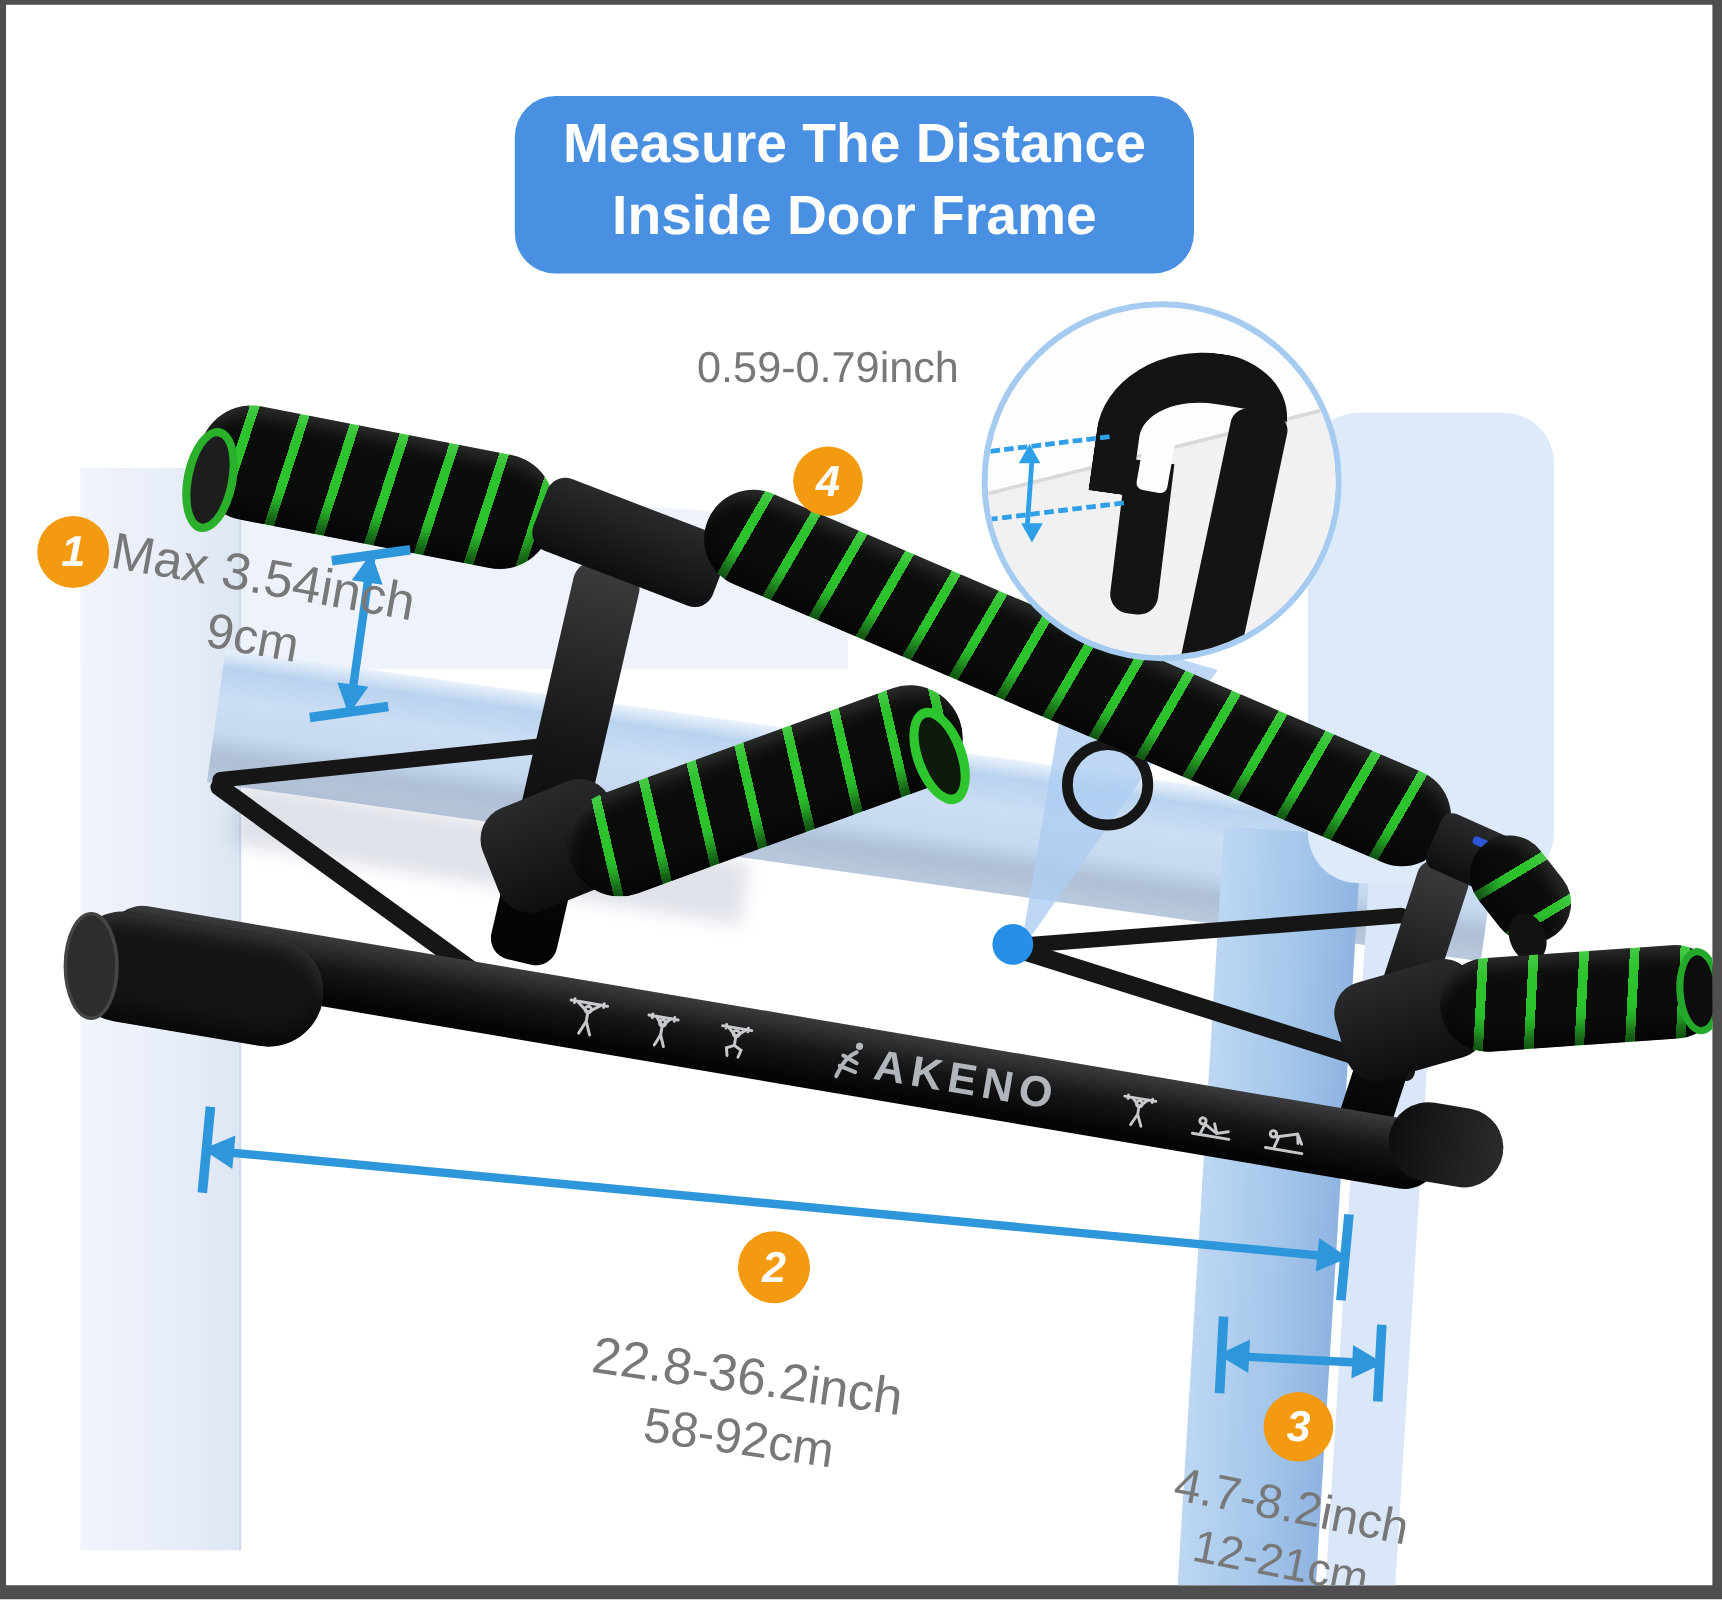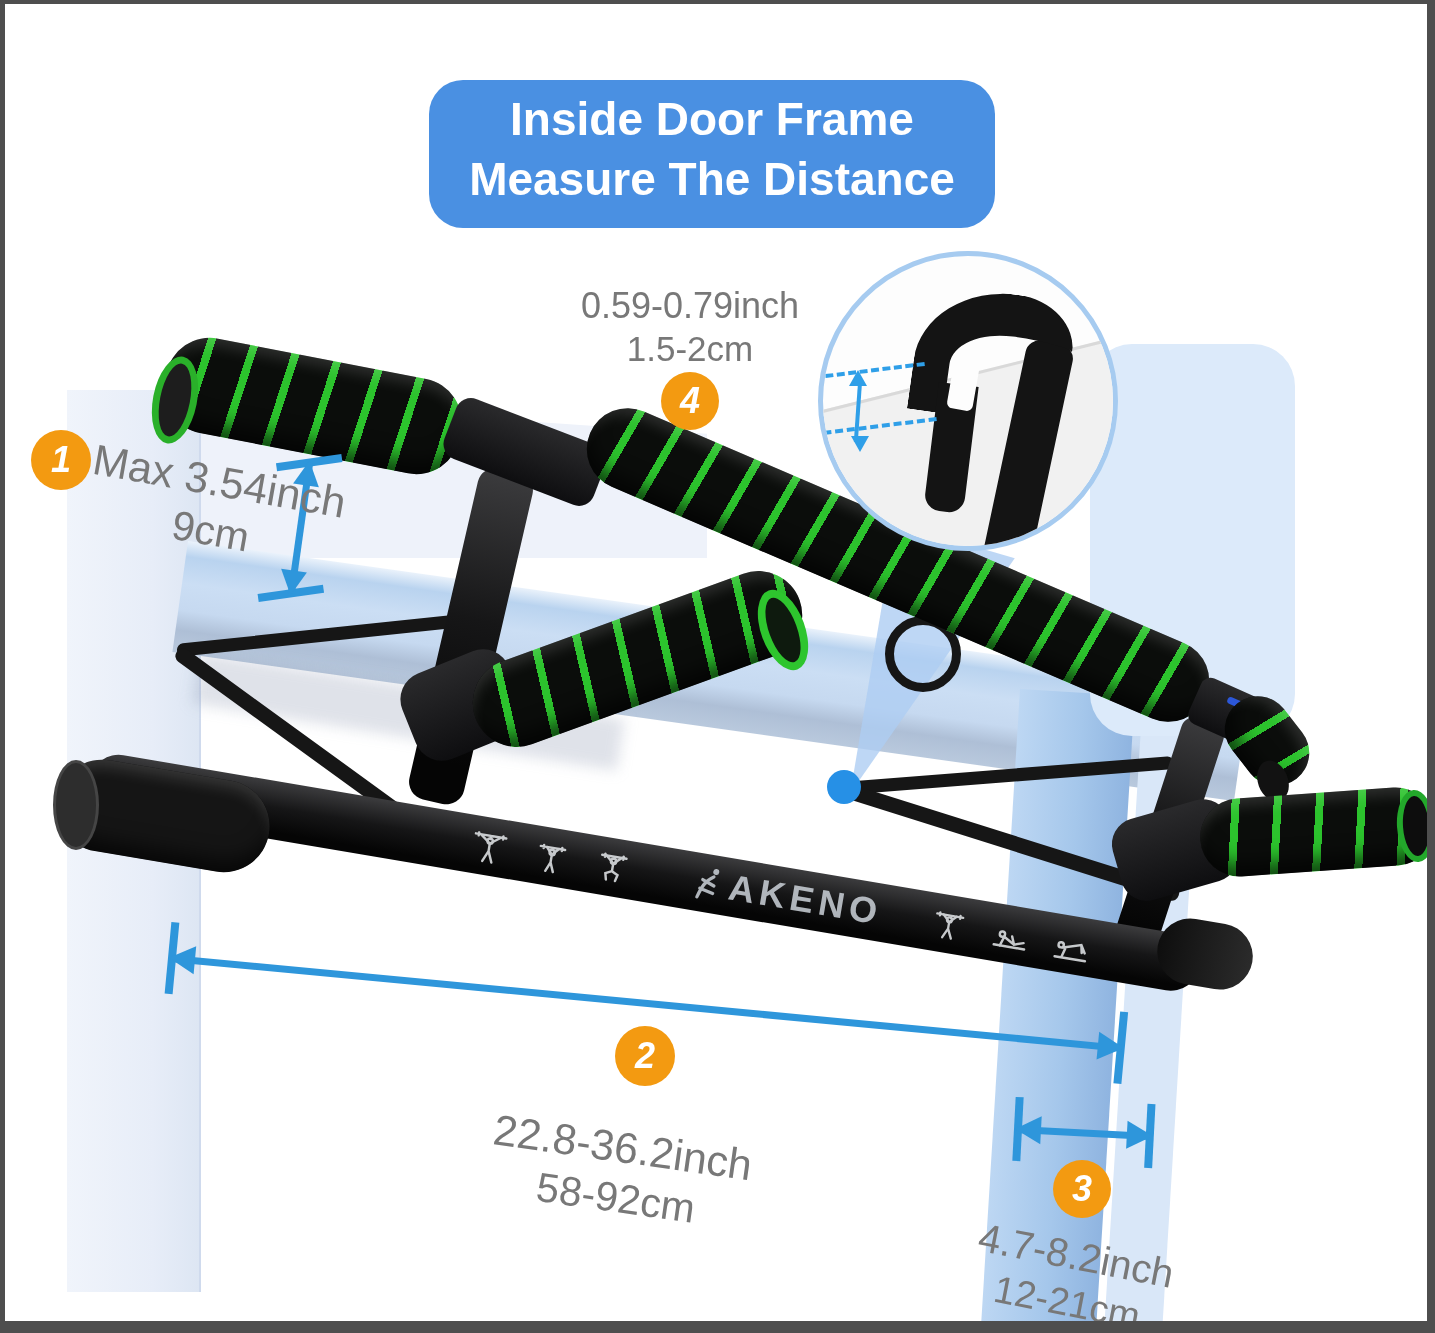--- a/index.html
+++ b/index.html
@@ -193,22 +193,22 @@
     <div class="hook-jaw"></div>
     <div class="hook-slot"></div>
     <div class="dash" style="left:2px;top:112px;width:100px;"></div>
     <div class="dash" style="left:0px;top:168px;width:114px;"></div>
     <div class="mini-line"></div>
     <div class="mini-head" style="left:26px;top:114px;border-bottom:16px solid #2f9fe8;"></div>
     <div class="mini-head" style="left:28px;top:180px;border-top:16px solid #2f9fe8;"></div>
   </div>
 
   <div class="abs banner">
+    <div>Measure The Distance</div>
     <div>Inside Door Frame</div>
-    <div>Measure The Distance</div>
   </div>
 
   <div class="dimv" style="left:262px;top:458px;width:66px;height:132px;transform:rotate(8deg);">
     <div class="capline" style="top:-4px;"></div>
     <div class="capline" style="bottom:-4px;"></div>
     <div class="line"></div>
     <div class="head n"></div>
     <div class="head s"></div>
   </div>
 
@@ -250,16 +250,15 @@
   <div class="mtext" style="left:958px;top:1205px;width:240px;transform:rotate(11deg);transform-origin:left top;font-size:40px;">
     <div class="l1" style="font-size:40px;">4.7-8.2inch</div>
     <div class="l2" style="font-size:38px;">12-21cm</div>
   </div>
 
   <div class="badge" style="left:656px;top:368px;width:58px;height:58px;">
       <span>4</span>
     </div>
   <div class="mtext" style="left:545px;top:268px;width:280px;">
     <div class="l1" style="font-size:36px;margin-top:12px;">0.59-0.79inch</div>
-    <div class="l2" style="font-size:35px;">1.5-2cm</div>
   </div>
 
 </div>
 
 </body></html>

